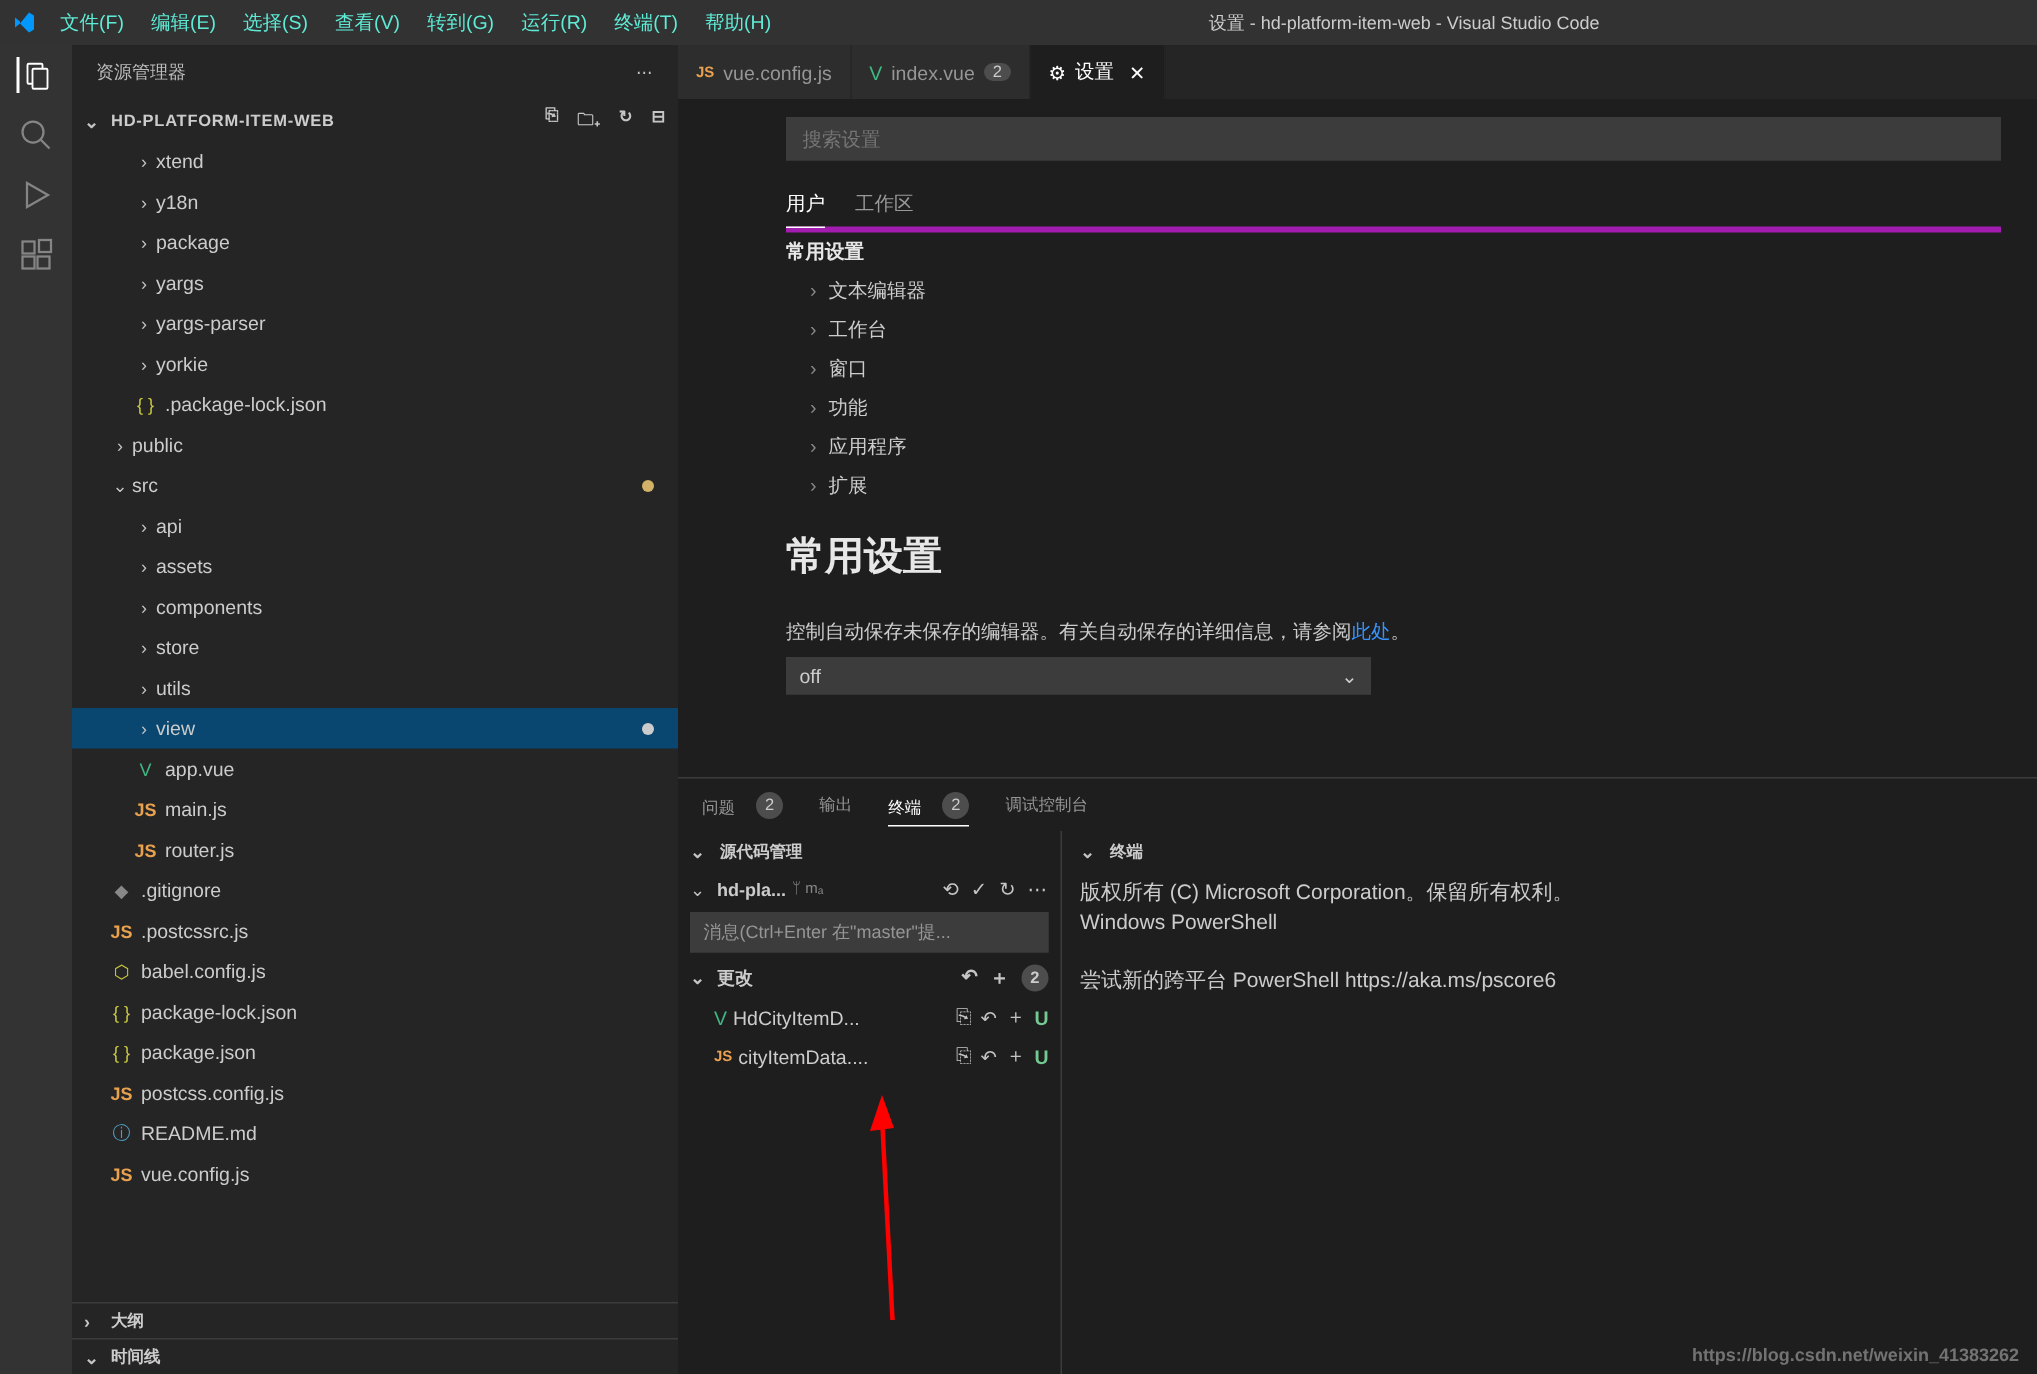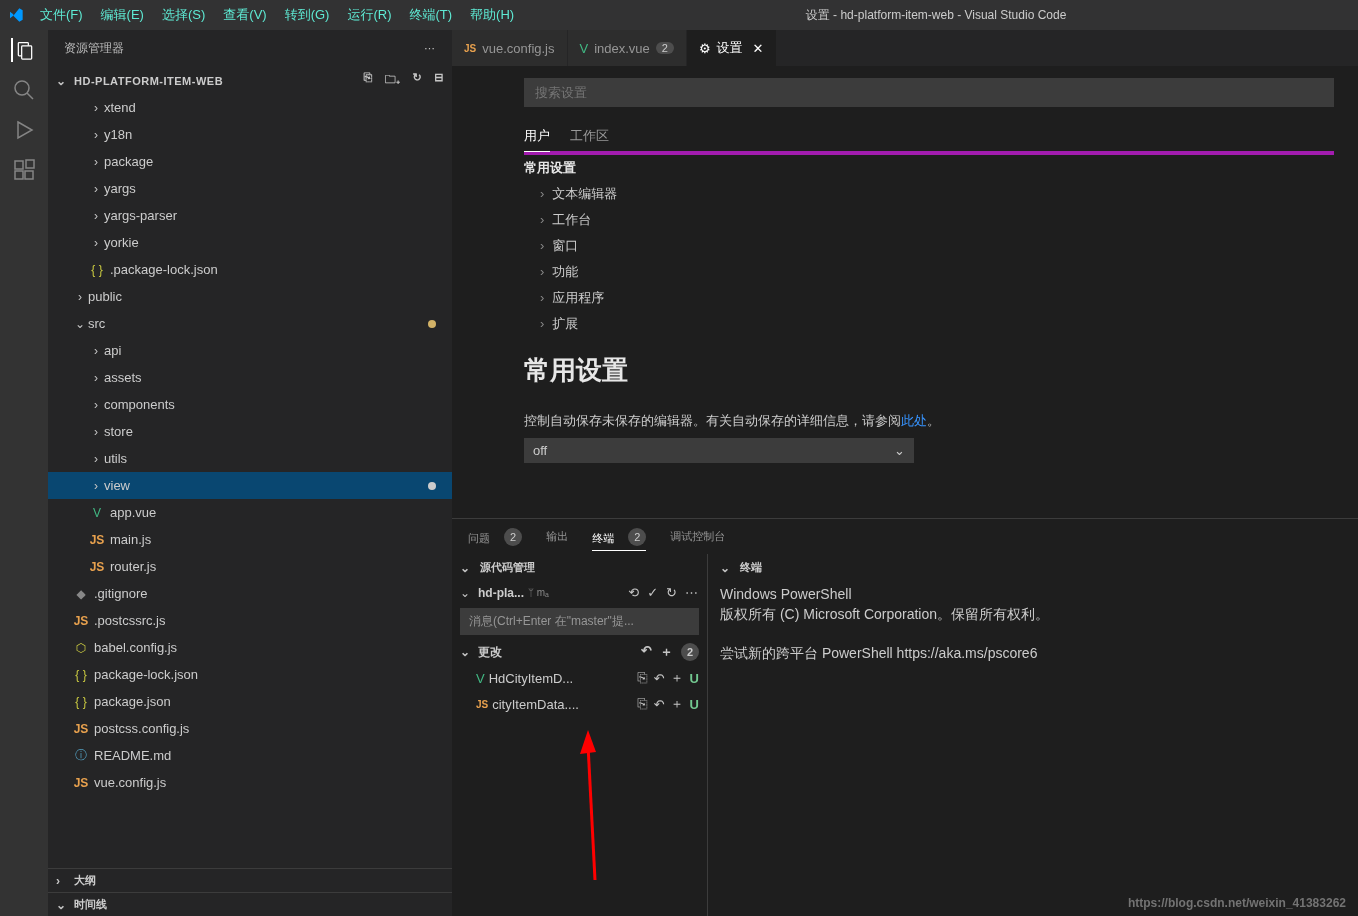--- a/index.html
+++ b/index.html
@@ -368,22 +368,22 @@
                 <span class="scm-status">U</span>
               </div>
           </div>
         </div>
         <div class="terminal-panel">
           <div class="term-header">
               <span class="chev">⌄</span>
               <span>终端</span>
             </div>
           <div class="term-content">
+            <div>版权所有 (C) Microsoft Corporation。保留所有权利。</div>
             <div>Windows PowerShell</div>
-            <div>版权所有 (C) Microsoft Corporation。保留所有权利。</div>
             <div>&nbsp;</div>
             <div>尝试新的跨平台 PowerShell https://aka.ms/pscore6</div>
             <div>&nbsp;</div>
           </div>
         </div>
       </div>
     </div>
   </div>
 </div>
 

